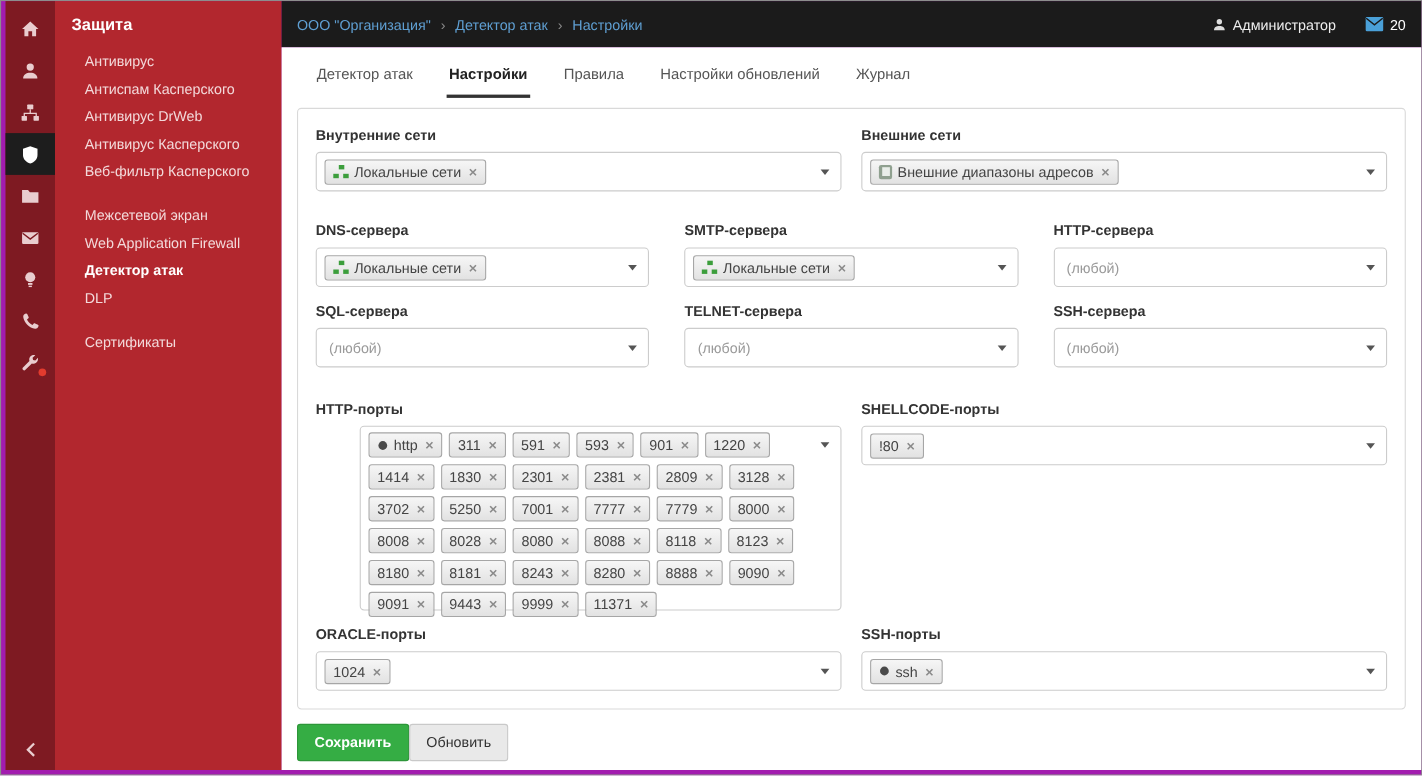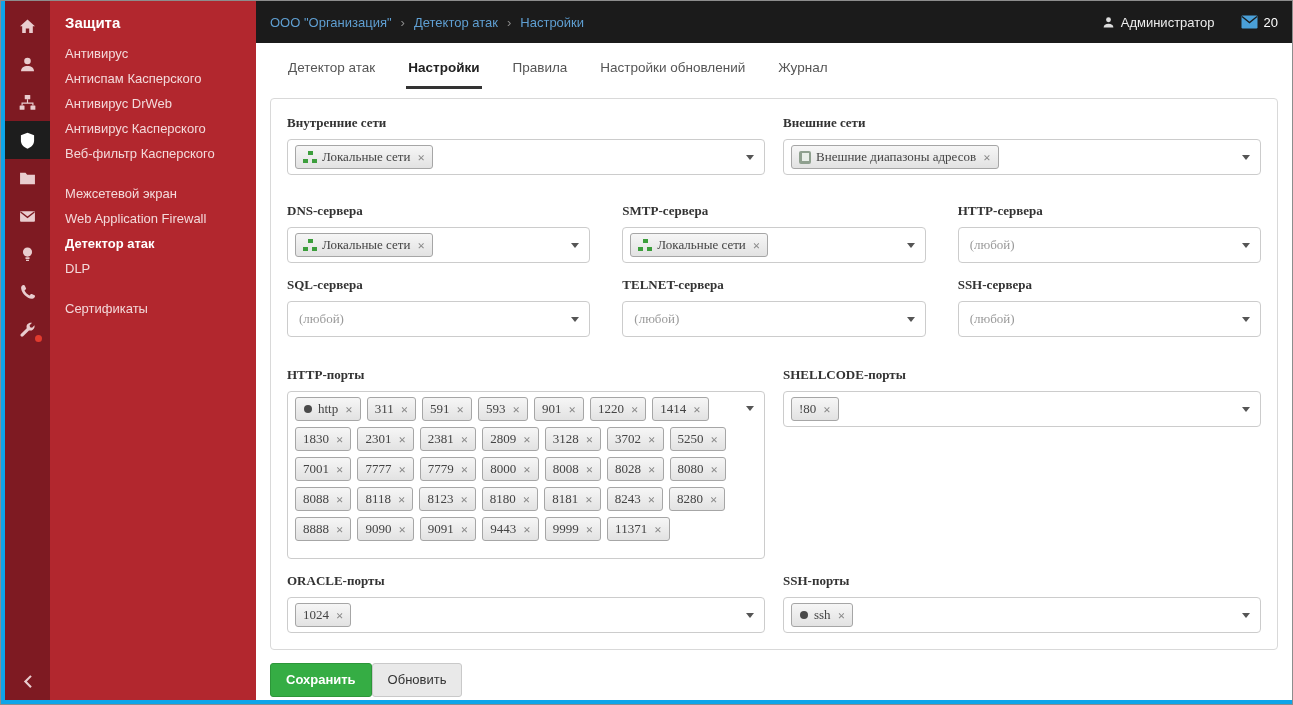--- a/index.html
+++ b/index.html
@@ -3,21 +3,21 @@
 <meta charset="utf-8">
 <style>
   html,body{margin:0;padding:0;}
   body{
     width:1293px;height:705px;overflow:hidden;
     font-family:"Liberation Sans","DejaVu Sans",sans-serif;
     background:#ffffff;font-size:13px;color:#333;
   }
   .app{
     width:100%;height:100%;box-sizing:border-box;
-    border:1px solid #8d8d8d;background:#0ea5e9;
+    border:1px solid #8d8d8d;background:#a21caf;
     display:flex;padding:0 0 4px 4px;
   }
   
   .icon-strip{
     flex:0 0 45px;width:45px;background:#7e1a22;
     position:relative;display:flex;flex-direction:column;padding-top:6px;box-sizing:border-box;
   }
   .strip-cell{
     height:38px;flex:0 0 38px;display:flex;align-items:center;justify-content:center;
     cursor:pointer;position:relative;
@@ -29,21 +29,21 @@
     content:"";position:absolute;right:8px;bottom:7px;width:7px;height:7px;
     border-radius:50%;background:#e23b2e;
   }
   .strip-collapse{position:absolute;bottom:0;left:0;width:45px;height:38px;}
   
   .menu{
     flex:0 0 206px;width:206px;background:#b2272e;
     padding:8px 10px 0 15px;box-sizing:border-box;color:#f5dfe0;
   }
   .menu-header{font-size:15px;font-weight:bold;color:#ffffff;margin:5px 0 10px;}
-  .menu-list{list-style:none;margin:0;padding:0;}
+  .menu-list{list-style:none;margin:12px;padding:0;}
   .menu-item{font-size:13px;padding:5px 0;color:#f3d9da;cursor:pointer;white-space:nowrap;}
   .menu-item.active{color:#ffffff;font-weight:bold;}
   .menu-item.gap{margin-top:15px;}
   
   .content{flex:1 1 auto;min-width:0;display:flex;flex-direction:column;}
   .topbar{
     flex:0 0 42px;height:42px;background:#1b1b1b;display:flex;align-items:center;
     padding:0 14px;box-sizing:border-box;
   }
   .breadcrumb{list-style:none;display:flex;align-items:center;margin:0;padding:0;font-size:13px;}
@@ -57,41 +57,41 @@
   
   .main{flex:1 1 auto;background:#ffffff;display:flex;flex-direction:column;overflow:hidden;}
   .tabs{display:flex;padding:0 0 0 30px;margin-top:2px;}
   .tab{
     padding:15px 2px 11px;margin-right:29px;font-size:13.5px;color:#555555;
     cursor:pointer;border-bottom:3px solid transparent;white-space:nowrap;
   }
   .tab.active{color:#222222;font-weight:bold;border-bottom-color:#333333;}
   .panel{
     margin:9px 14px 0;border:1px solid #d9d9d9;border-radius:4px;
-    padding:16px;background:#ffffff;font-family:Liberation Serif, serif;
+    padding:16px;background:#ffffff;
   }
   .grid{display:grid;align-items:start;}
   .grid.two{grid-template-columns:1fr 1fr;column-gap:18px;}
   .grid.three{grid-template-columns:1fr 1fr 1fr;column-gap:32px;}
   .mb-lg{margin-bottom:28px;}
   .mb-md{margin-bottom:14px;}
   .mb-xl{margin-bottom:30px;}
   .field label{display:block;font-weight:bold;font-size:13px;color:#333333;margin-bottom:8px;}
   
   .select{
     position:relative;border:1px solid #cccccc;border-radius:4px;background:#ffffff;
     min-height:36px;box-sizing:border-box;padding:2px 24px 2px 4px;
     display:flex;align-items:center;cursor:pointer;
   }
   .select .placeholder{color:#9a9a9a;font-size:13px;padding-left:7px;}
   .caret{
     position:absolute;right:10px;top:50%;margin-top:-2px;width:0;height:0;
     border-left:4px solid transparent;border-right:4px solid transparent;border-top:5px solid #555555;
   }
-  .select.tall{height:168px;align-items:flex-start;}
+  .select.tall{height:168px;align-items:flex-start;margin-left:40px;}
   .select.tall .caret{top:16px;}
   .tags{list-style:none;margin:0;padding:0;display:flex;flex-wrap:wrap;align-content:flex-start;}
   .tag{
     display:flex;align-items:center;gap:5px;
     background:linear-gradient(#f6f6f6,#e2e2e2);
     border:1px solid #a6a6a6;border-radius:3px;
     padding:3px 7px;margin:3px;font-size:13px;color:#444444;white-space:nowrap;justify-content:flex-end;
   }
   .tag-close{color:#8a8a8a;font-weight:bold;font-size:13px;cursor:pointer;margin-left:2px;line-height:1;}
   .tag-icon{display:inline-block;position:relative;flex:0 0 auto;}

